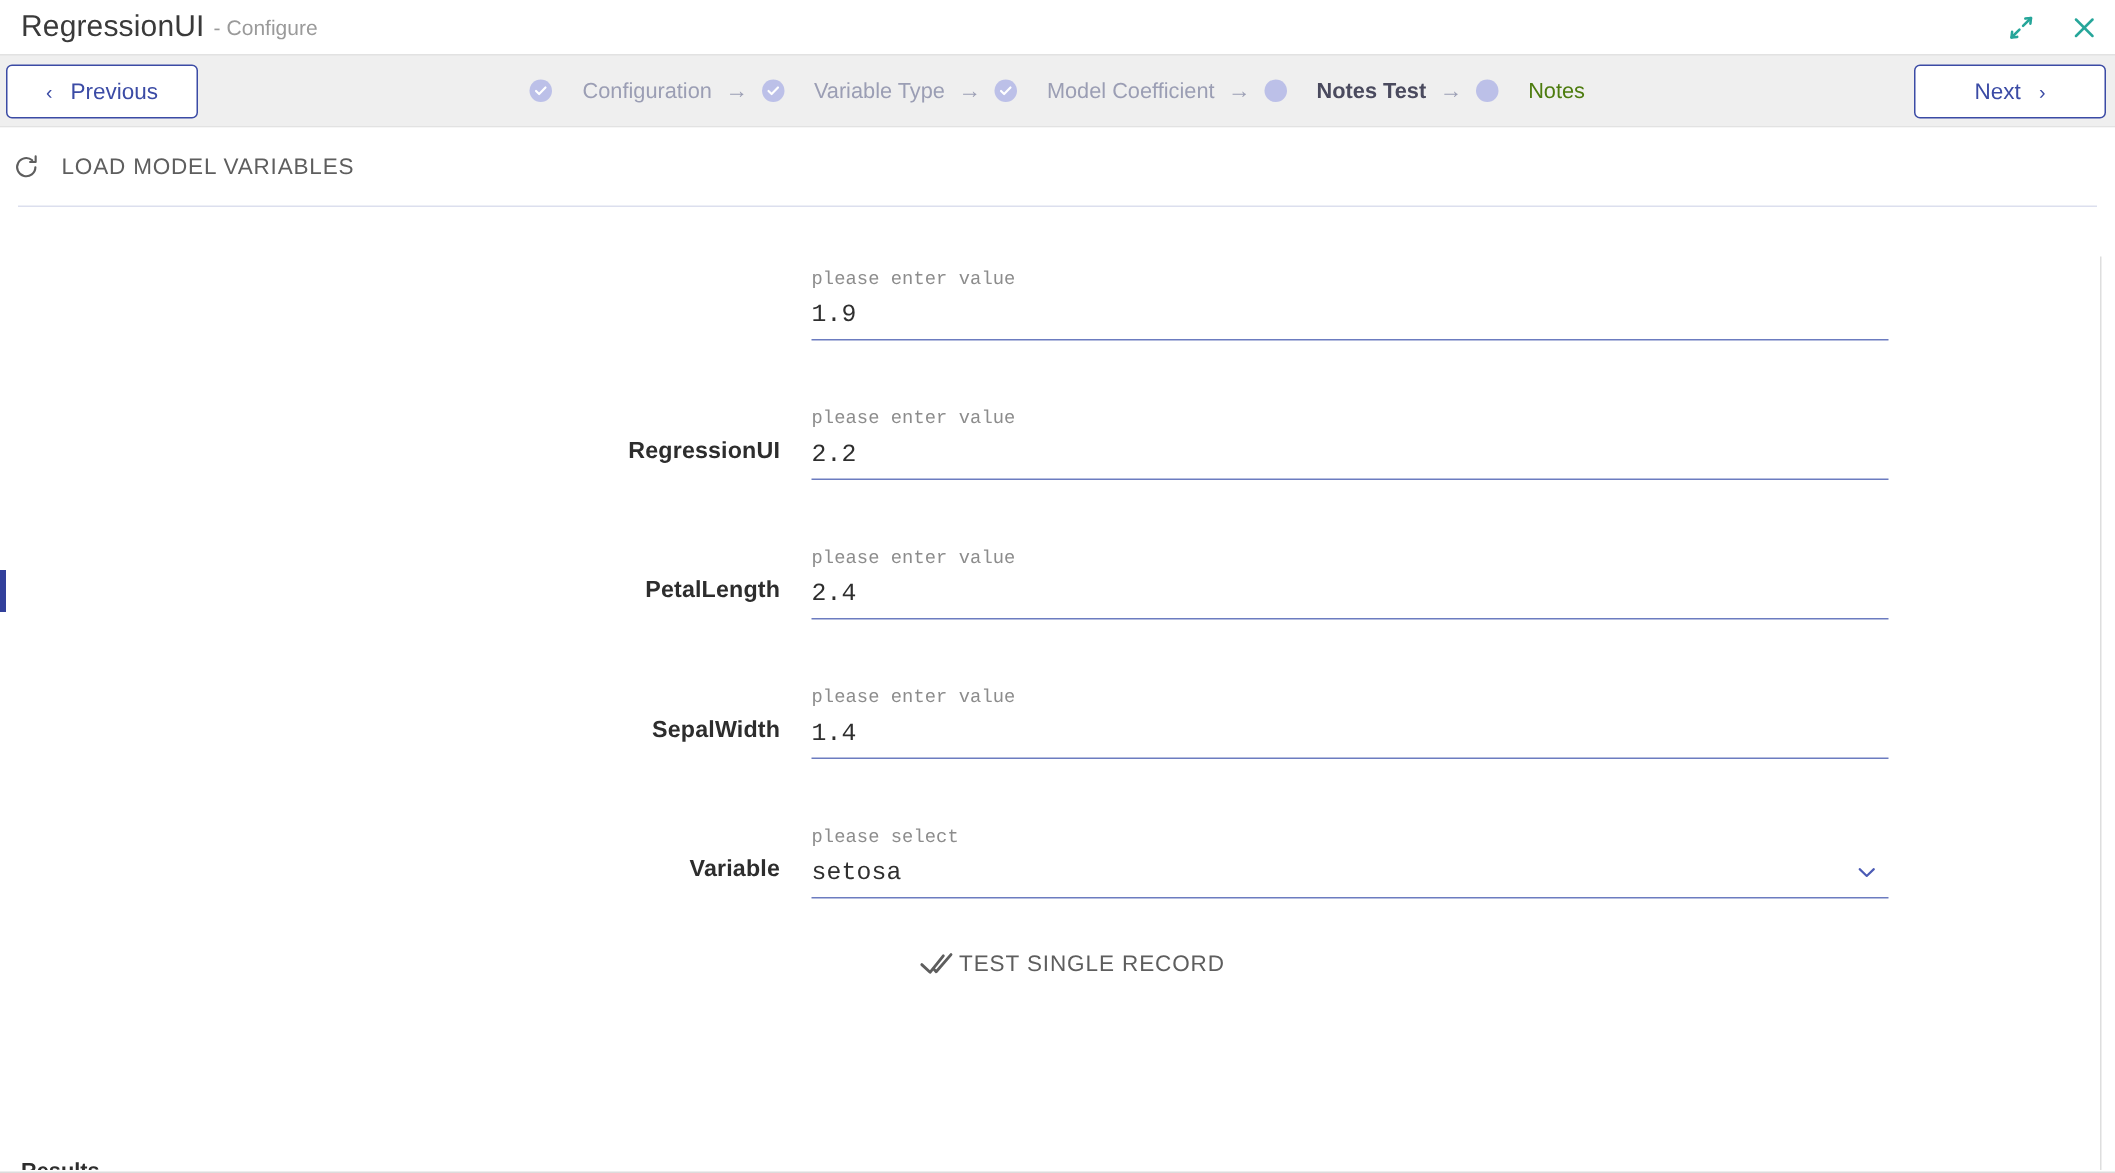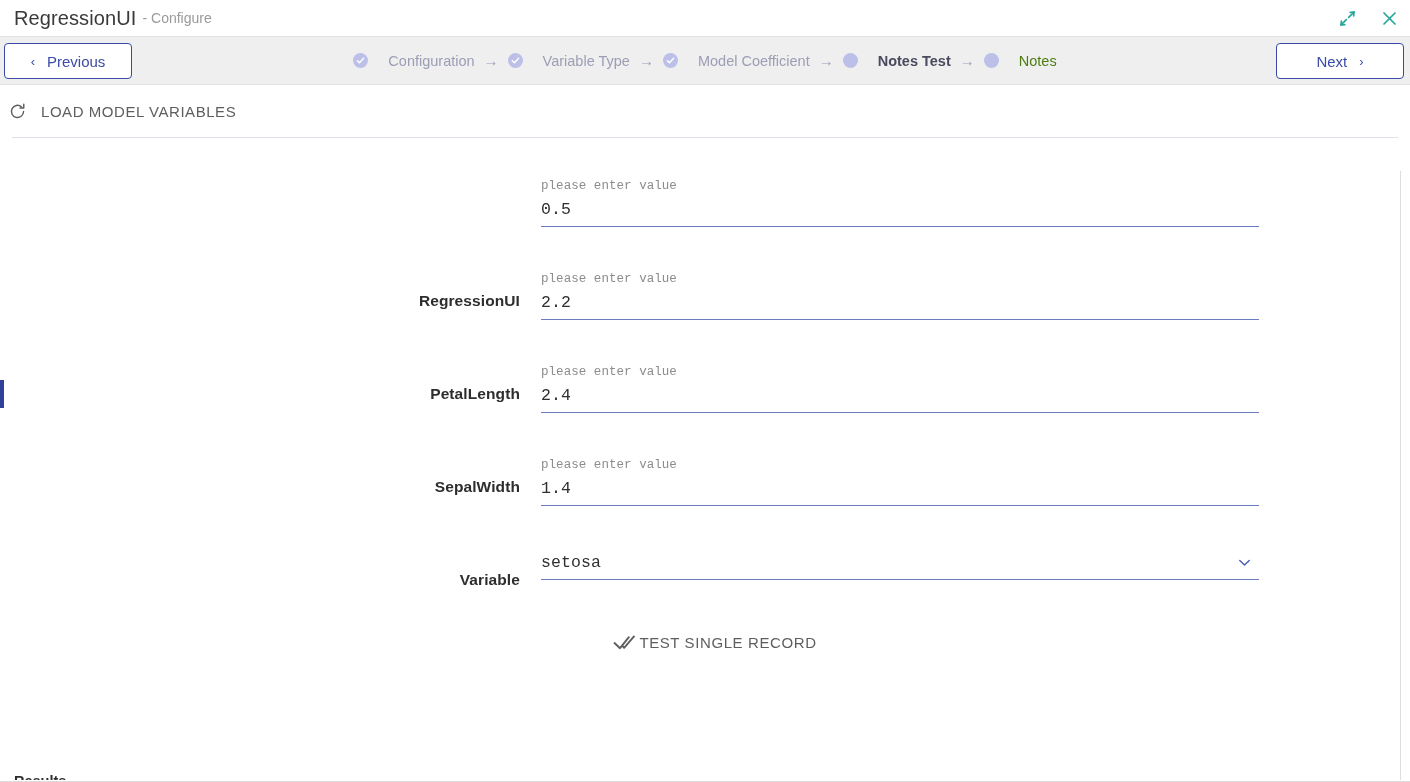--- a/index.html
+++ b/index.html
@@ -369,21 +369,21 @@
     </div>
 
     <div class="divider" id="top-divider"></div>
 
     <div class="fields">
 
       <div class="field-row">
         <div class="field-ctl">
           <div class="field-hint">please enter value</div>
           <div class="field-input">
-            <span class="field-value">0.5</span>
+            <span class="field-value">1.9</span>
           </div>
         </div>
       </div>
 
       <div class="field-row">
         <div class="field-label">RegressionUI</div>
         <div class="field-ctl">
           <div class="field-hint">please enter value</div>
           <div class="field-input">
             <span class="field-value">2.2</span>
@@ -407,20 +407,21 @@
           <div class="field-hint">please enter value</div>
           <div class="field-input">
             <span class="field-value">1.4</span>
           </div>
         </div>
       </div>
 
       <div class="field-row">
         <div class="field-label">Variable</div>
         <div class="field-ctl">
+          <div class="field-hint">please select</div>
           <div class="field-input">
             <span class="field-value">setosa</span>
             <span class="select-caret">
               <svg width="17" height="17" viewBox="0 0 18 18" fill="none" stroke="currentColor" stroke-width="1.5" stroke-linecap="round" stroke-linejoin="round">
                   <path d="M4 6.8 L9 11.6 L14 6.8"></path>
                 </svg>
             </span>
           </div>
         </div>
       </div>

